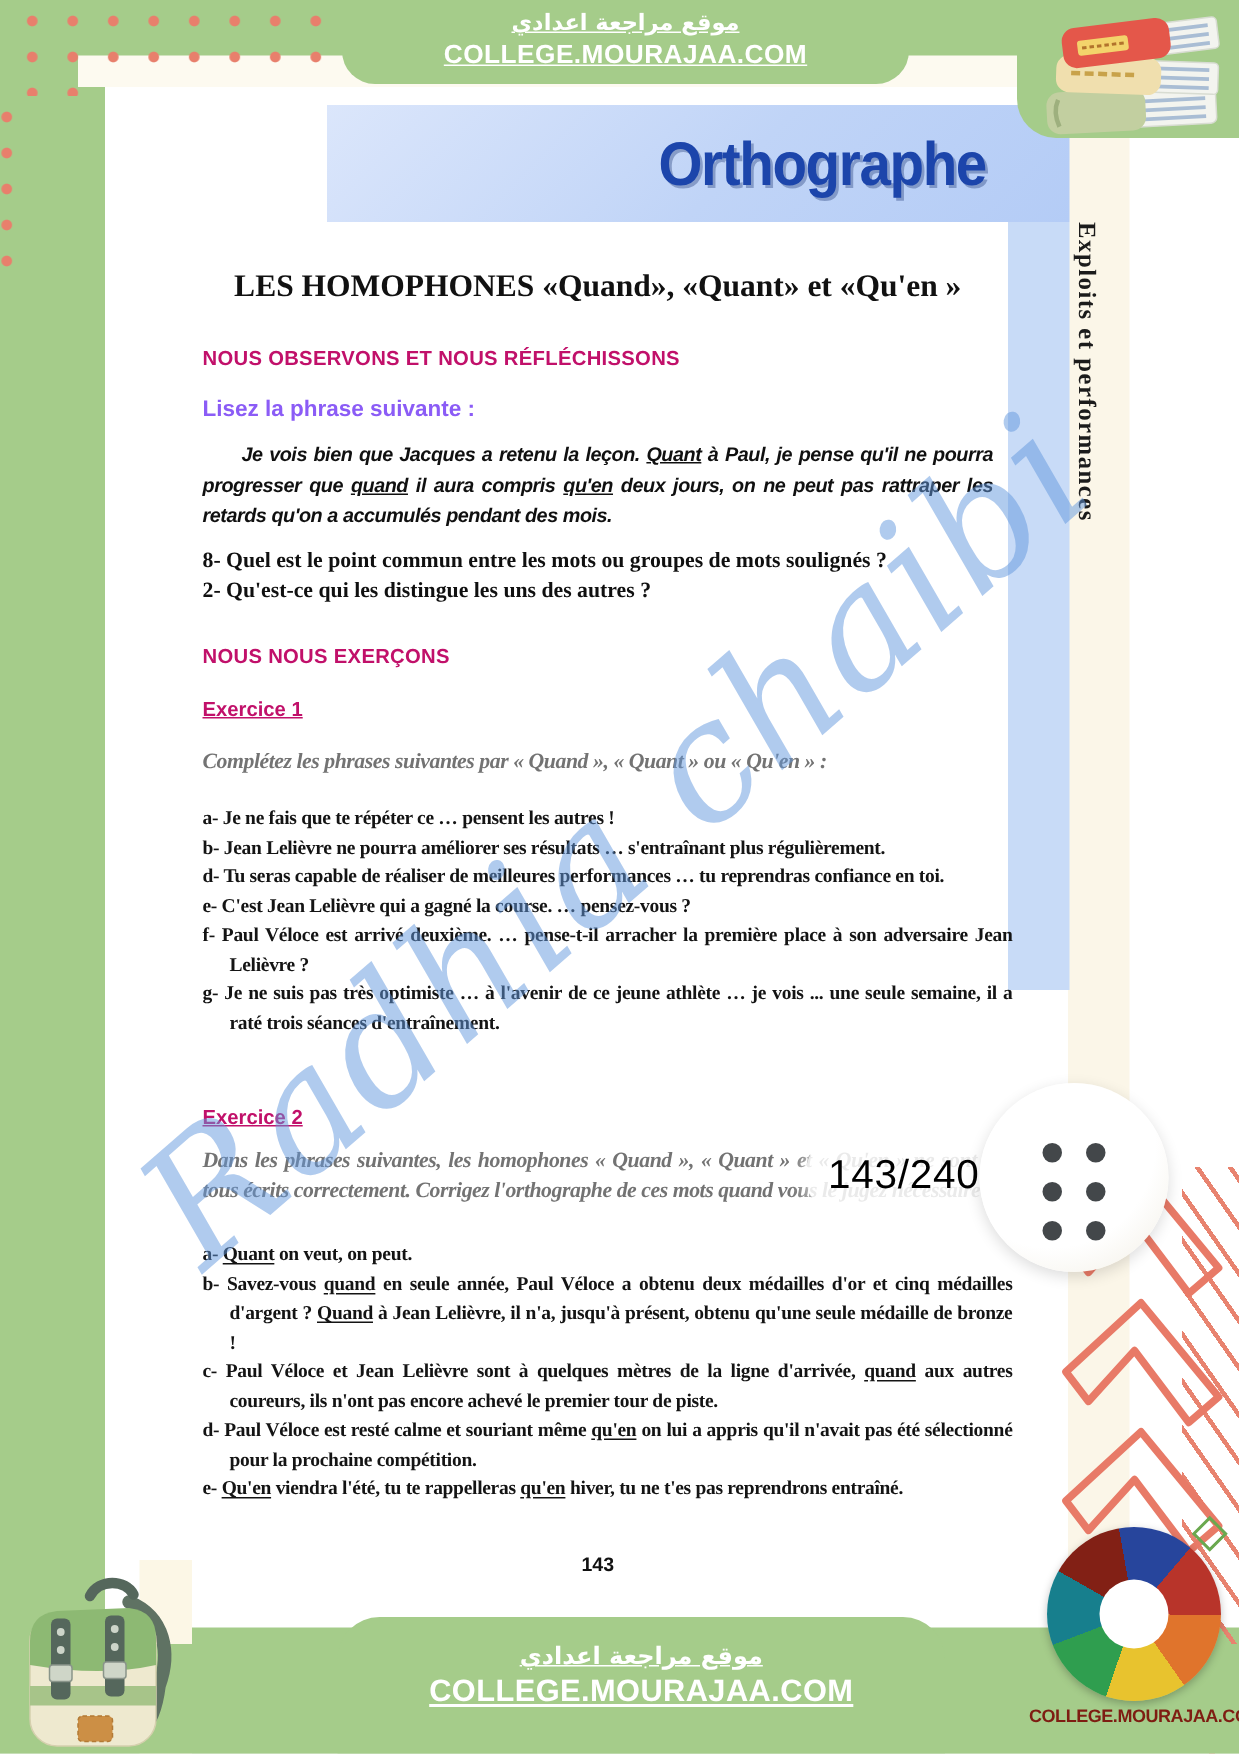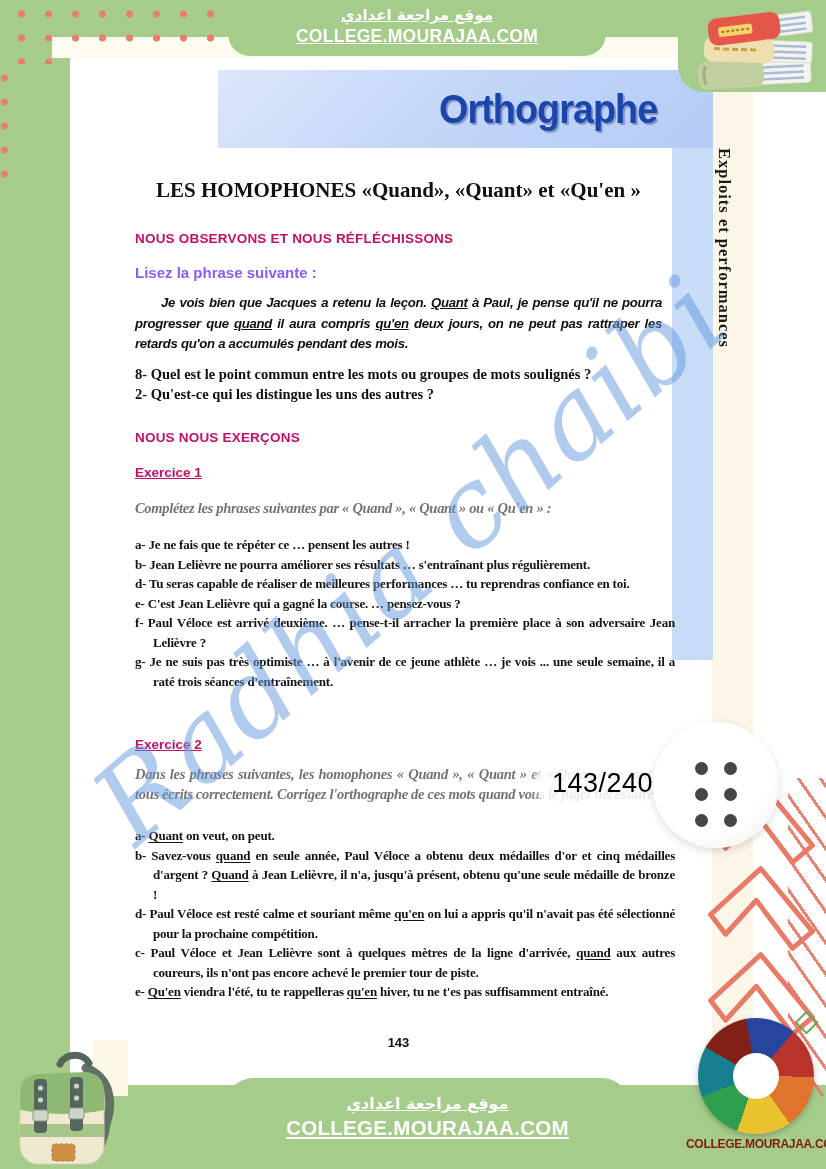--- a/index.html
+++ b/index.html
@@ -164,23 +164,23 @@
     <div class="item"><span>e- C'est Jean Lelièvre qui a gagné la course. … pensez-vous ?</span></div>
     <div class="item"><span>f- Paul Véloce est arrivé deuxième. … pense-t-il arracher la première place à son adversaire Jean Lelièvre ?</span></div>
     <div class="item"><span>g- Je ne suis pas très optimiste … à l'avenir de ce jeune athlète … je vois ... une seule semaine, il a raté trois séances d'entraînement.</span></div>
   </div>
 
   <div class="abs exlabel ex2label">Exercice 2</div>
   <div class="abs consigne cons2">Dans les phrases suivantes, les homophones « Quand », « Quant » et « Qu'en » ne sont pas tous écrits correctement. Corrigez l'orthographe de ces mots quand vous le jugez nécessaire :</div>
   <div class="abs items items2">
     <div class="item"><span>a- </span><u>Quant</u><span> on veut, on peut.</span></div>
     <div class="item"><span>b- Savez-vous </span><u>quand</u><span> en seule année, Paul Véloce a obtenu deux médailles d'or et cinq médailles d'argent ? </span><u>Quand</u><span> à Jean Lelièvre, il n'a, jusqu'à présent, obtenu qu'une seule médaille de bronze !</span></div>
+    <div class="item"><span>c- Paul Véloce et Jean Lelièvre sont à quelques mètres de la ligne d'arrivée, </span><u>quand</u><span> aux autres coureurs, ils n'ont pas encore achevé le premier tour de piste.</span></div>
     <div class="item"><span>d- Paul Véloce est resté calme et souriant même </span><u>qu'en</u><span> on lui a appris qu'il n'avait pas été sélectionné pour la prochaine compétition.</span></div>
-    <div class="item"><span>c- Paul Véloce et Jean Lelièvre sont à quelques mètres de la ligne d'arrivée, </span><u>quand</u><span> aux autres coureurs, ils n'ont pas encore achevé le premier tour de piste.</span></div>
-    <div class="item"><span>e- </span><u>Qu'en</u><span> viendra l'été, tu te rappelleras </span><u>qu'en</u><span> hiver, tu ne t'es pas suffisamment entraîné.</span></div>
+    <div class="item"><span>e- </span><u>Qu'en</u><span> viendra l'été, tu te rappelleras </span><u>qu'en</u><span> hiver, tu ne t'es pas reprendrons entraîné.</span></div>
   </div>
 
   <div class="abs page-num">143</div>
 </div>
 
 <div class="abs watermark">
   <span>Radhia chaibi</span>
 </div>
 
 <div class="abs pill">

